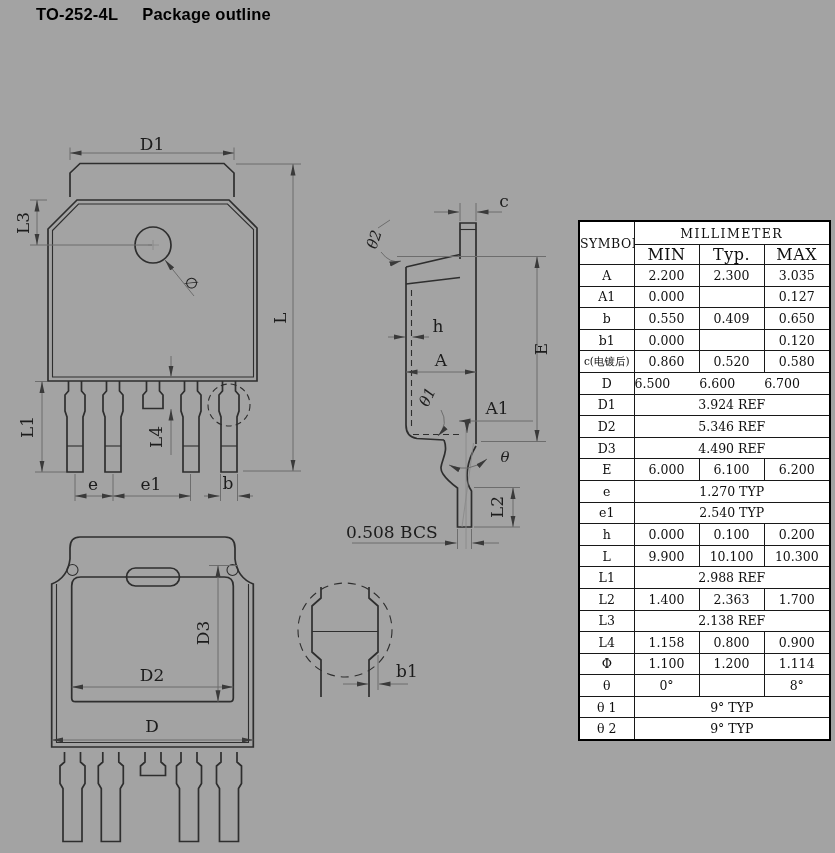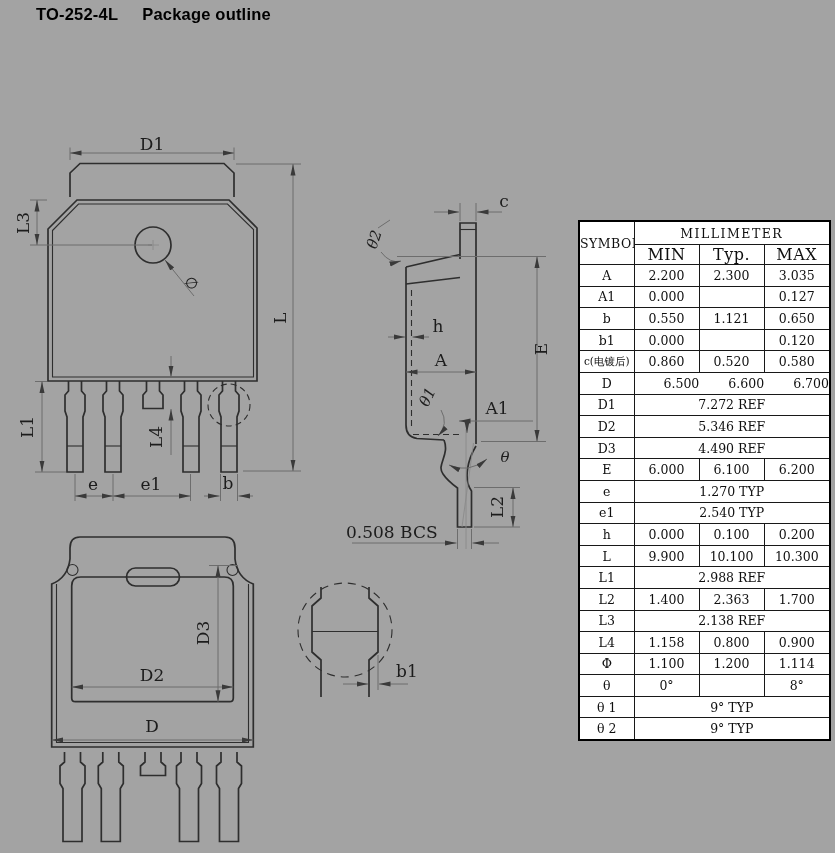--- a/index.html
+++ b/index.html
@@ -18,21 +18,21 @@
   .dlab.small{font-size:15px;}
   .greek{font-style:italic;}
   .dimtable{position:absolute;left:578px;top:220px;width:251px;border-collapse:collapse;
             table-layout:fixed;background:#fff;color:#0f0f0f;border:2px solid #000;}
   .dimtable td,.dimtable th{border:1px solid #181818;text-align:center;vertical-align:middle;
             padding:0;font-weight:normal;font-size:12.5px;height:20.6px;overflow:hidden;white-space:nowrap;
             font-family:"DejaVu Serif",serif;}
   .dimtable thead tr.h1 th{height:22px;letter-spacing:1.5px;}
   .dimtable thead tr.h2 th{height:14px;font-size:16px;letter-spacing:.5px;}
   .triple{display:flex;width:100%;}
-  .triple span{flex:1;text-align:right;margin-left:26px;}
+  .triple span{flex:1;text-align:left;}
 </style>
 </head>
 <body>
 
 <div class="page">
 
   <div class="title">
     <span>TO-252-4L</span><span class="part2">Package outline</span>
   </div>
 
@@ -237,21 +237,21 @@
         </tr>
         <tr>
           <td>A1</td>
           <td>0.000</td>
           <td></td>
           <td>0.127</td>
         </tr>
         <tr>
           <td>b</td>
           <td>0.550</td>
-          <td>1.121</td>
+          <td>0.409</td>
           <td>0.650</td>
         </tr>
         <tr>
           <td>b1</td>
           <td>0.000</td>
           <td></td>
           <td>0.120</td>
         </tr>
         <tr>
           <td style="font-size: 10.5px; text-align: center;">c(电镀后)</td>
@@ -264,21 +264,21 @@
           <td colspan="3">
             <div class="triple">
               <span>6.500</span>
               <span>6.600</span>
               <span>6.700</span>
             </div>
           </td>
         </tr>
         <tr>
           <td>D1</td>
-          <td colspan="3">7.272 REF</td>
+          <td colspan="3">3.924 REF</td>
         </tr>
         <tr>
           <td>D2</td>
           <td colspan="3">5.346 REF</td>
         </tr>
         <tr>
           <td>D3</td>
           <td colspan="3">4.490 REF</td>
         </tr>
         <tr>

